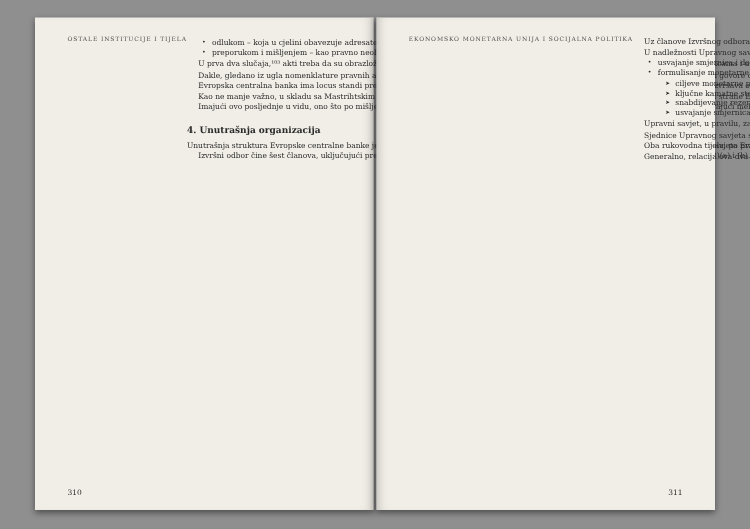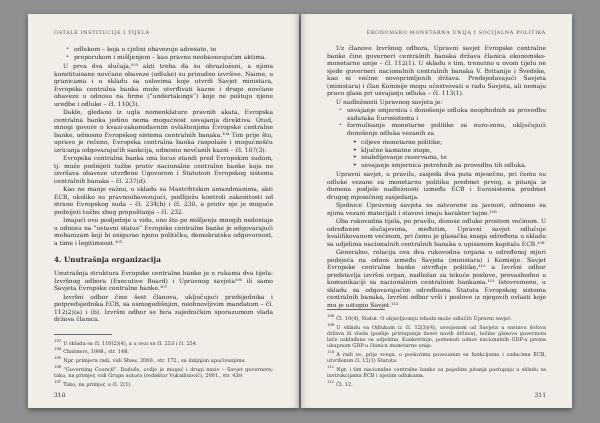--- a/index.html
+++ b/index.html
@@ -19,21 +19,21 @@
     gap: 2px;
   }
   .page {
     width: 271px;
     height: 394px;
     background: #f1eee7;
     color: #2a2a2a;
     box-sizing: border-box;
     padding: 16px 26px 12px 26px;
     display: flex;
-    flex-direction: column;
+    flex-direction: row;
     position: relative;
   }
   .page-left  { box-shadow: inset -7px 0 9px -7px rgba(0,0,0,0.30), 0 2px 5px rgba(0,0,0,0.45); }
   .page-right { box-shadow: inset  7px 0 9px -7px rgba(0,0,0,0.30), 0 2px 5px rgba(0,0,0,0.45); }
 
   .running-header {
     font-size: 4.8px;
     letter-spacing: 0.7px;
     color: #4e4e4e;
     margin-bottom: 9px;

